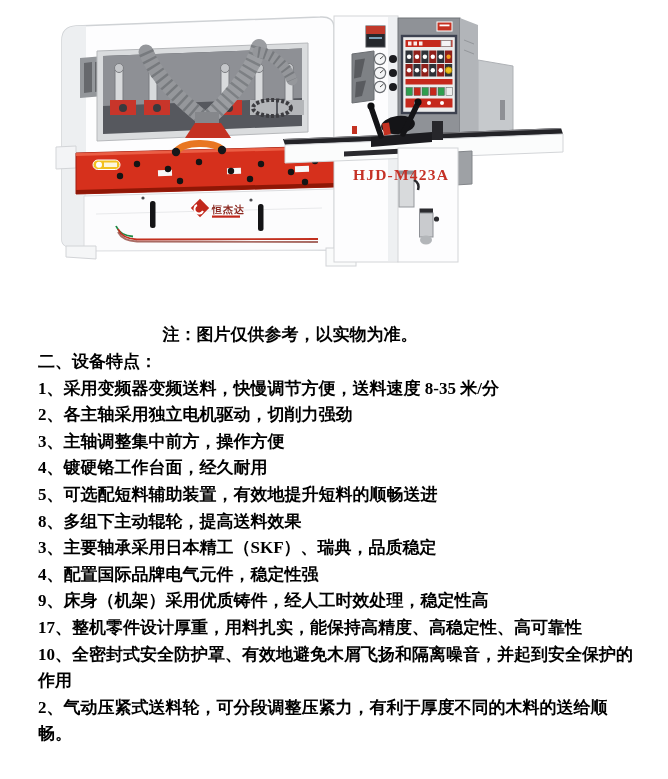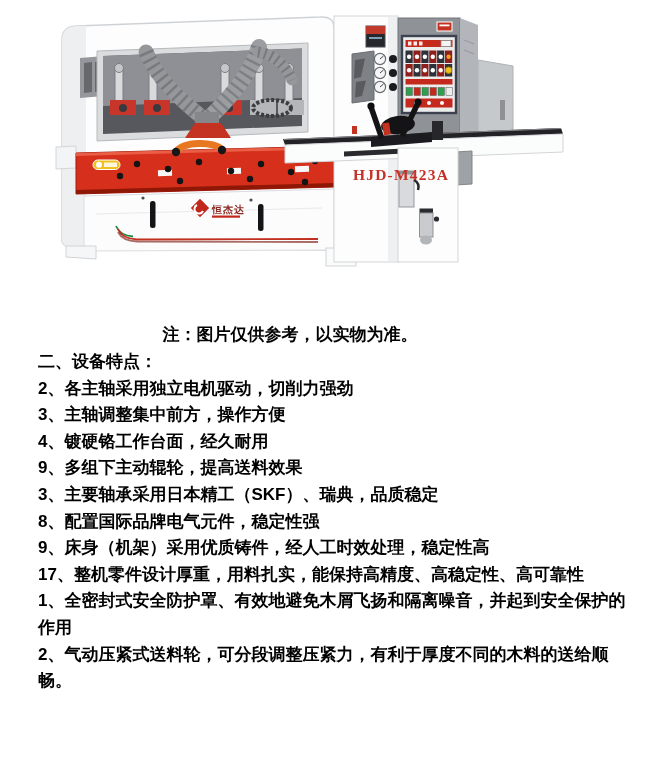--- a/index.html
+++ b/index.html
@@ -16,21 +16,21 @@
   .note {
     position:absolute; top:322px; left:0; width:580px;
     margin:0; text-align:center;
     font-size:17px; font-weight:bold; line-height:26.6px;
   }
   .features {
     position:absolute; top:349px; left:38px; width:596px;
   }
   .heading, .item {
     margin:0; font-size:17px; font-weight:bold; line-height:26.6px;
-    white-space:normal; word-break:break-all;
+    white-space:normal; word-break:break-all;font-family:Liberation Serif, serif;
   }
 </style>
 </head>
 <body>
 
 <div class="page">
 
   <div class="figure">
     <svg width="668" height="312" viewBox="0 0 668 312" xmlns="http://www.w3.org/2000/svg">
 
@@ -258,25 +258,27 @@
         <rect x="383" y="123" width="7" height="12" fill="#c43222" transform="rotate(-9 386 129)"></rect>
         <rect x="432" y="121" width="11" height="19" fill="#27272b"></rect>
       </g>
     </svg>
   </div>
 
   <p class="note">注：图片仅供参考，以实物为准。</p>
 
   <div class="features">
     <p class="heading">二、设备特点：</p>
+    <p class="item">1、采用变频器变频送料，快慢调节方便，送料速度 8-35 米/分</p>
     <p class="item">2、各主轴采用独立电机驱动，切削力强劲</p>
     <p class="item">3、主轴调整集中前方，操作方便</p>
     <p class="item">4、镀硬铬工作台面，经久耐用</p>
-    <p class="item">9、多组下主动辊轮，提高送料效果</p>
+    <p class="item">5、可选配短料辅助装置，有效地提升短料的顺畅送进</p>
+    <p class="item">8、多组下主动辊轮，提高送料效果</p>
     <p class="item">3、主要轴承采用日本精工（SKF）、瑞典，品质稳定</p>
-    <p class="item">8、配置国际品牌电气元件，稳定性强</p>
+    <p class="item">4、配置国际品牌电气元件，稳定性强</p>
     <p class="item">9、床身（机架）采用优质铸件，经人工时效处理，稳定性高</p>
     <p class="item">17、整机零件设计厚重，用料扎实，能保持高精度、高稳定性、高可靠性</p>
-    <p class="item">1、全密封式安全防护罩、有效地避免木屑飞扬和隔离噪音，并起到安全保护的作用</p>
+    <p class="item">10、全密封式安全防护罩、有效地避免木屑飞扬和隔离噪音，并起到安全保护的作用</p>
     <p class="item">2、气动压紧式送料轮，可分段调整压紧力，有利于厚度不同的木料的送给顺畅。</p>
   </div>
 
 </div>
 
 </body></html>

